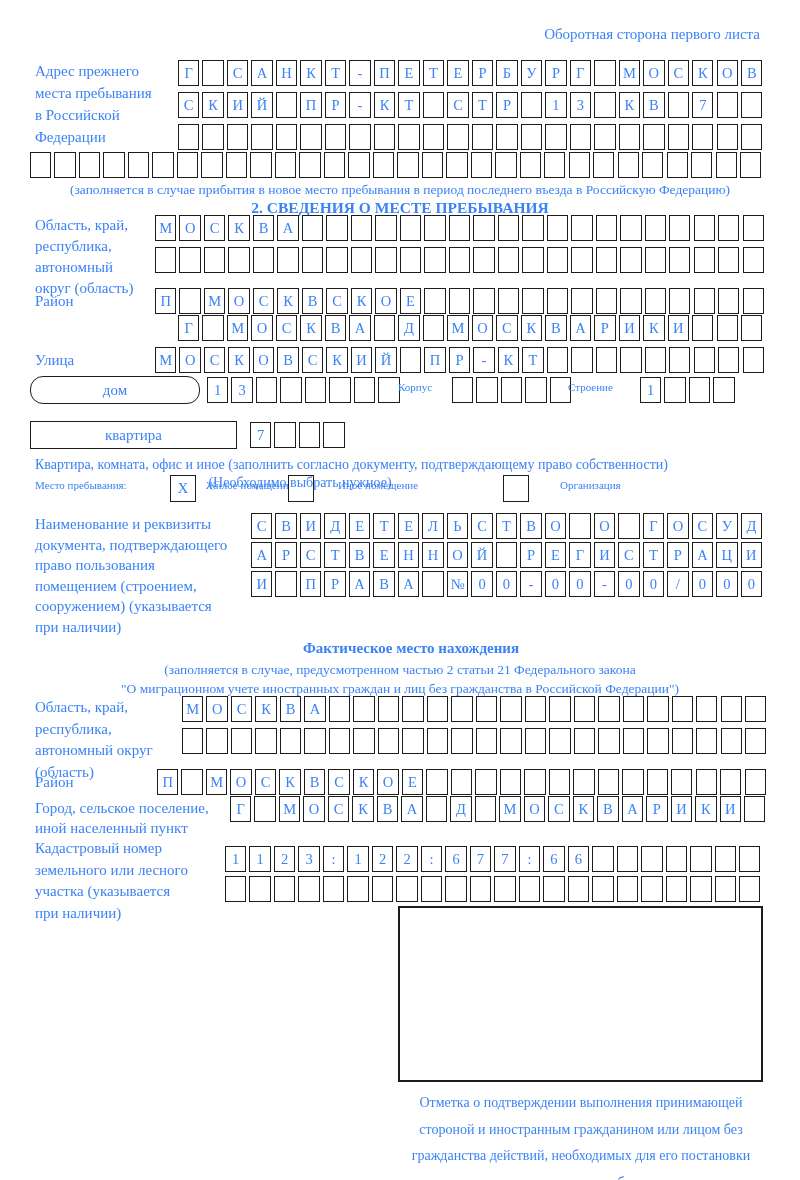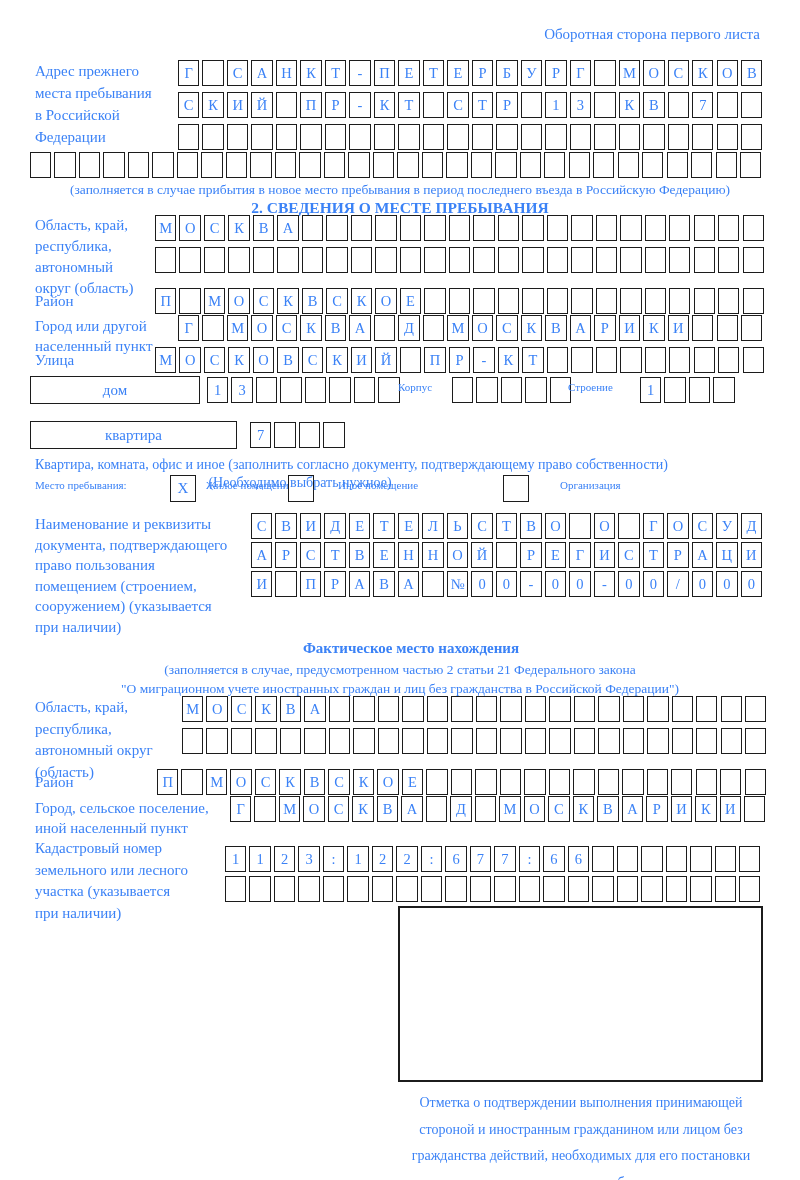--- a/index.html
+++ b/index.html
@@ -236,22 +236,20 @@
       <span class="cell"></span>
       <span class="cell"></span>
       <span class="cell"></span>
       <span class="cell"></span>
       <span class="cell"></span>
       <span class="cell"></span>
       <span class="cell"></span>
       <span class="cell"></span>
     </div>
 
-  <div class="abs label" style="left:35px;top:316px;line-height:20px;">Город или другой
-населенный пункт</div>
   <div class="abs cellrow" style="left:178px;top:315px;">
       <span class="cell">Г</span>
       <span class="cell"></span>
       <span class="cell">М</span>
       <span class="cell">О</span>
       <span class="cell">С</span>
       <span class="cell">К</span>
       <span class="cell">В</span>
       <span class="cell">А</span>
       <span class="cell"></span>
@@ -294,21 +292,21 @@
       <span class="cell"></span>
       <span class="cell"></span>
       <span class="cell"></span>
       <span class="cell"></span>
       <span class="cell"></span>
       <span class="cell"></span>
       <span class="cell"></span>
       <span class="cell"></span>
     </div>
 
-  <div class="abs widebox" style="left:30px;top:376px;width:170px;">дом</div>
+  <div class="abs widebox" style="left:30px;top:376px;width:170px;border-radius:13px;">дом</div>
   <div class="abs cellrow" style="left:207px;top:377px;">
       <span class="cell">1</span>
       <span class="cell">3</span>
       <span class="cell"></span>
       <span class="cell"></span>
       <span class="cell"></span>
       <span class="cell"></span>
       <span class="cell"></span>
       <span class="cell"></span>
     </div>

